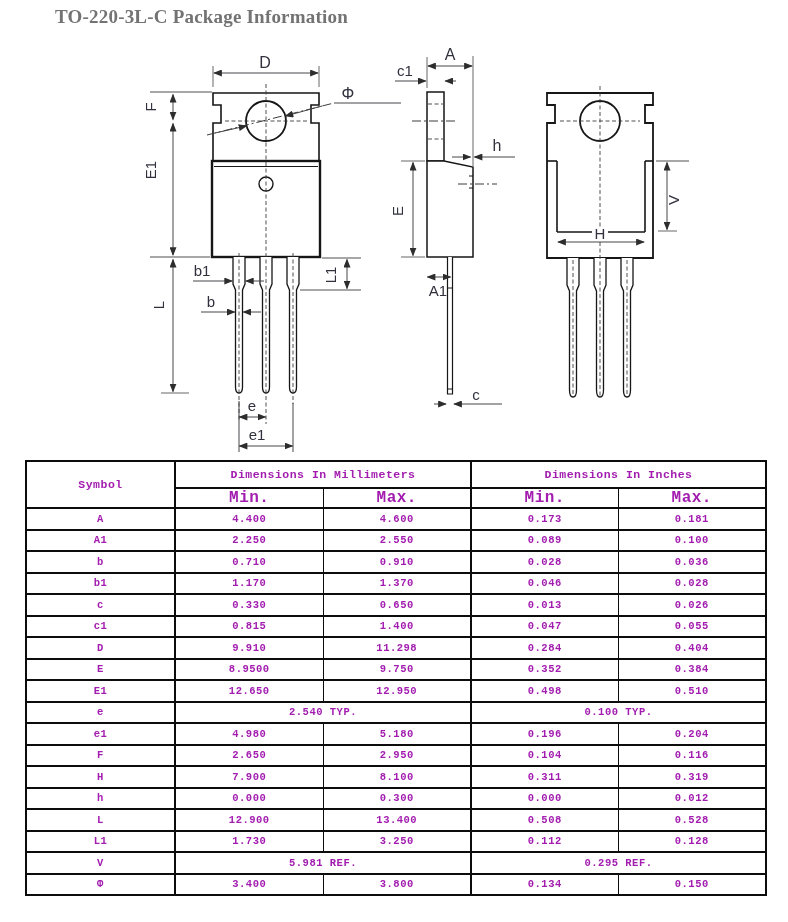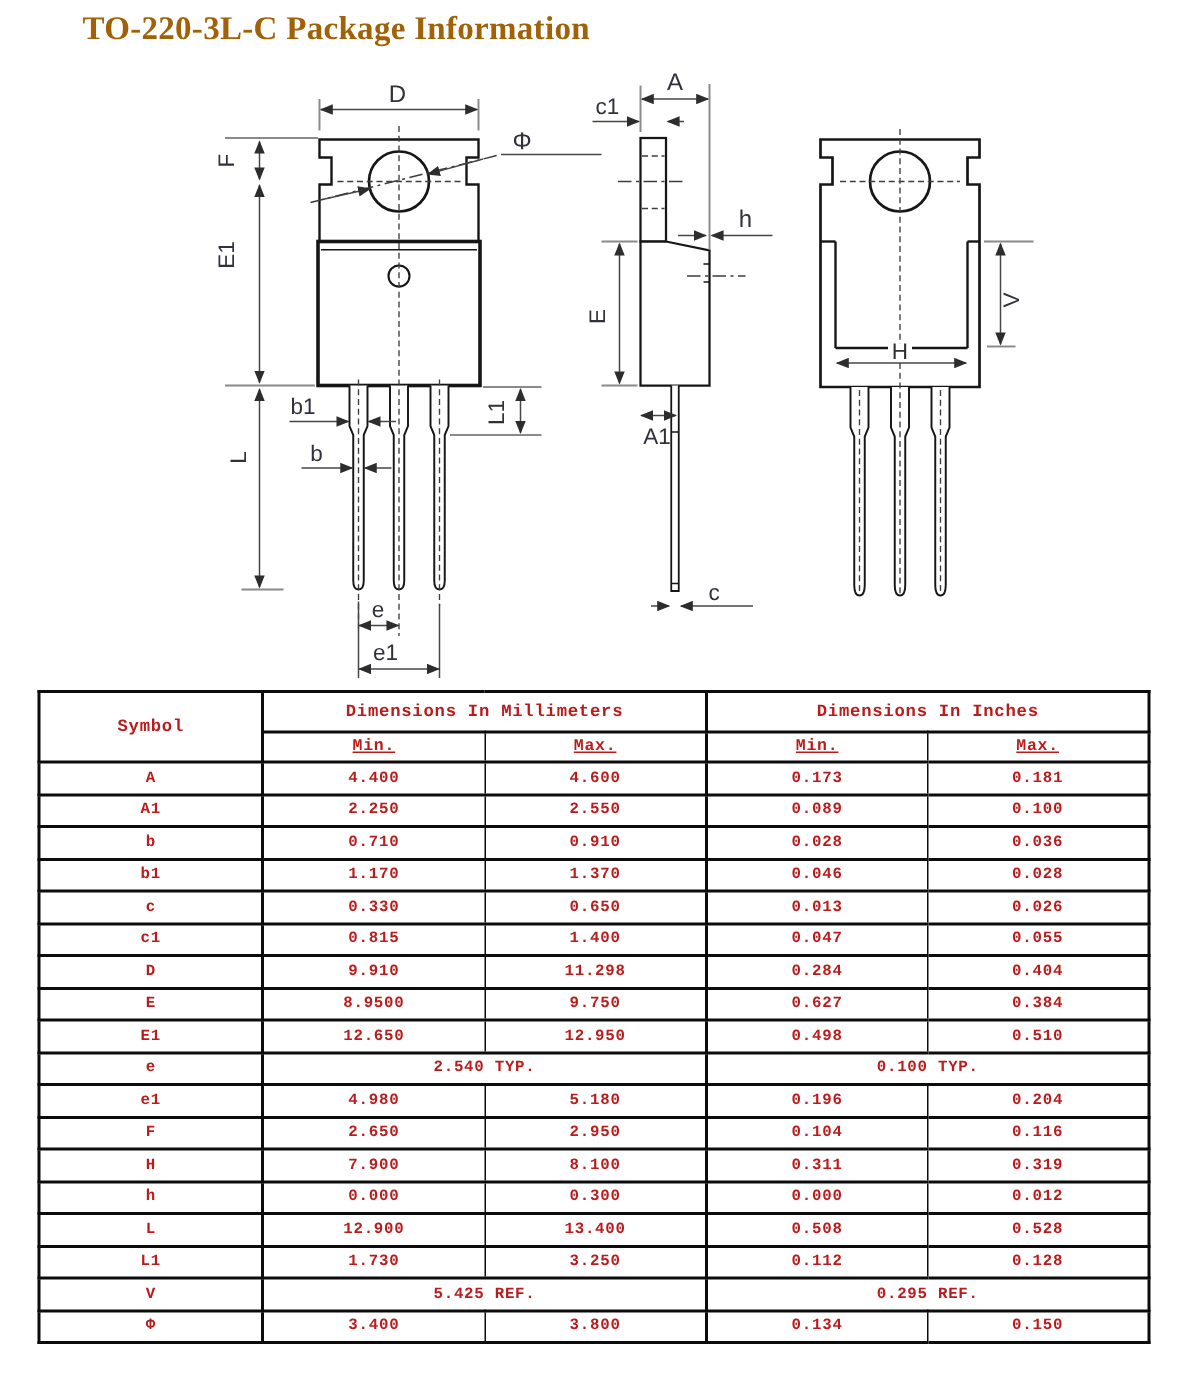--- a/index.html
+++ b/index.html
@@ -1,44 +1,44 @@
 <!DOCTYPE html>
 <html><head>
 <meta charset="utf-8">
 <style>
   html,body{margin:0;padding:0;background:#fff;}
   body{width:788px;height:922px;position:relative;font-family:"Liberation Sans",sans-serif;}
   .page-title{
     position:absolute;left:55px;top:6px;
-    font-family:"Liberation Serif",serif;font-weight:bold;font-size:22px;color:#a16207;
+    font-family:"Liberation Serif",serif;font-weight:bold;font-size:19px;color:#737373;
     letter-spacing:0.2px;white-space:nowrap;
   }
   svg.drawing{position:absolute;left:0;top:0;}
   svg text{font-family:"Liberation Sans",sans-serif;font-size:15px;fill:#31313e;}
   svg text.big{font-size:16px;}
   .outline{stroke:#161616;fill:none;}
   .outline.white{fill:#ffffff;}
   .dim{stroke:#46464a;stroke-width:1;fill:none;}
   .ext{stroke:#8a8a8a;stroke-width:1.3;fill:none;}
   .cl{stroke:#3c3c3c;stroke-width:0.9;fill:none;stroke-dasharray:4 2.5;}
   .cdot{stroke:#3c3c3c;stroke-width:1;fill:none;stroke-dasharray:9 3 2 3;}
 
   table.dims{
     position:absolute;left:25px;top:460px;width:740px;
     border-collapse:collapse;table-layout:fixed;
-    font-family:"Liberation Mono",monospace;font-weight:bold;color:#b91c1c;
+    font-family:"Liberation Mono",monospace;font-weight:bold;color:#a21caf;
   }
   table.dims td{
     border:2px solid #0c0c0c;text-align:center;vertical-align:middle;
     padding:0;font-size:10.5px;height:19.5px;line-height:12px;letter-spacing:0.5px;
   }
   table.dims td.thin-r{border-right-width:1px;}
   table.dims td.thin-l{border-left-width:1px;}
   table.dims tr.group-row td{height:25px;font-size:11.5px;}
-  table.dims tr.minmax-row td{height:18px;font-size:11px;text-decoration:underline;}
+  table.dims tr.minmax-row td{height:18px;font-size:16px;}
   table.dims td.sym{font-size:10.5px;}
 </style>
 </head>
 <body>
 
 <div class="page-title">TO-220-3L-C Package Information</div>
 
 <svg class="drawing" width="788" height="460" viewBox="0 0 788 460">
   <defs>
     <marker id="m" viewBox="0 0 10 8" refX="9" refY="4" markerWidth="9" markerHeight="7" orient="auto-start-reverse">
@@ -249,21 +249,21 @@
     <td class="sym">D</td>
         <td class="thin-r">9.910</td>
         <td class="thin-l">11.298</td>
         <td class="thin-r">0.284</td>
         <td class="thin-l">0.404</td>
   </tr>
   <tr>
     <td class="sym">E</td>
         <td class="thin-r">8.9500</td>
         <td class="thin-l">9.750</td>
-        <td class="thin-r">0.627</td>
+        <td class="thin-r">0.352</td>
         <td class="thin-l">0.384</td>
   </tr>
   <tr>
     <td class="sym">E1</td>
         <td class="thin-r">12.650</td>
         <td class="thin-l">12.950</td>
         <td class="thin-r">0.498</td>
         <td class="thin-l">0.510</td>
   </tr>
   <tr>
@@ -308,21 +308,21 @@
   </tr>
   <tr>
     <td class="sym">L1</td>
         <td class="thin-r">1.730</td>
         <td class="thin-l">3.250</td>
         <td class="thin-r">0.112</td>
         <td class="thin-l">0.128</td>
   </tr>
   <tr>
     <td class="sym">V</td>
-        <td colspan="2">5.425 REF.</td>
+        <td colspan="2">5.981 REF.</td>
         <td colspan="2">0.295 REF.</td>
   </tr>
   <tr>
     <td class="sym">Φ</td>
         <td class="thin-r">3.400</td>
         <td class="thin-l">3.800</td>
         <td class="thin-r">0.134</td>
         <td class="thin-l">0.150</td>
   </tr>
   </tbody>

